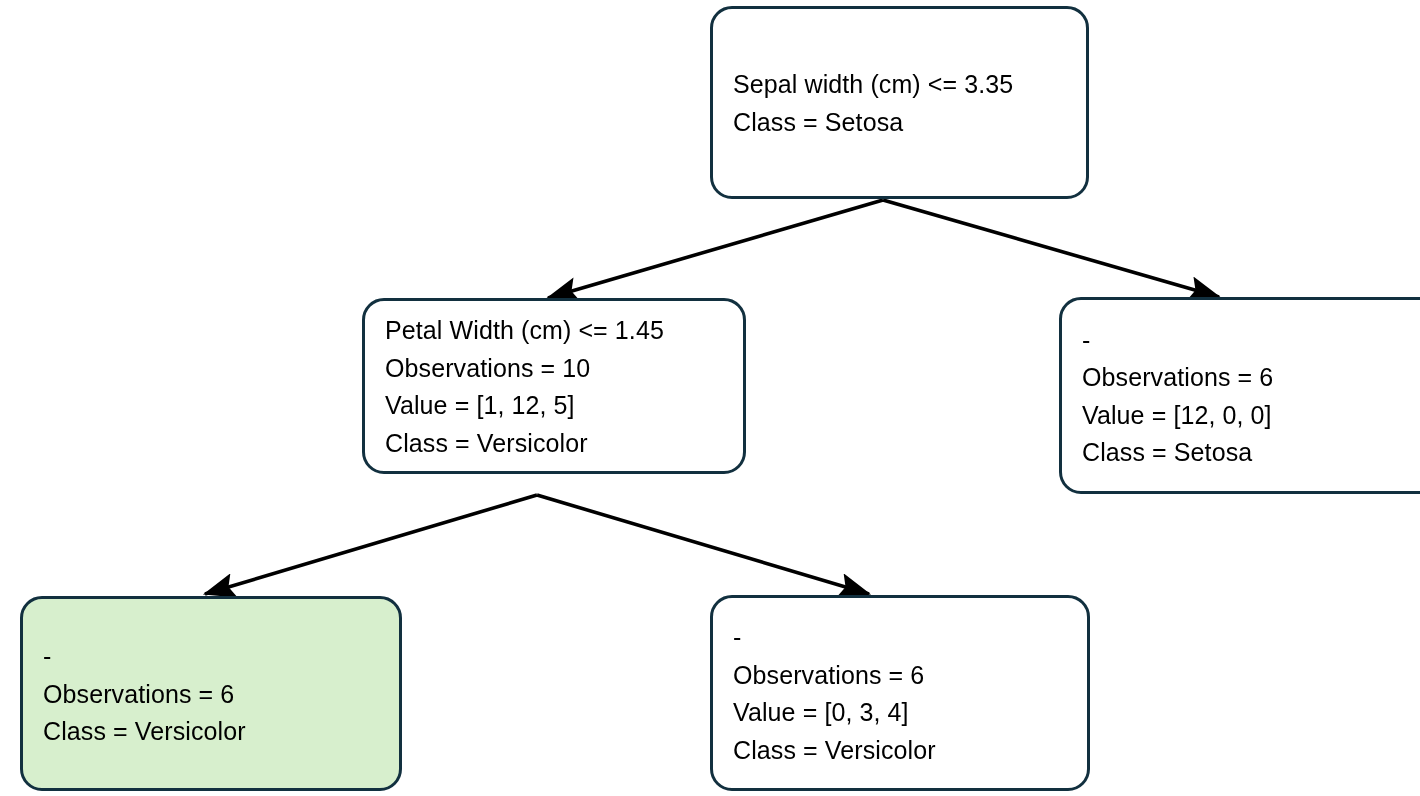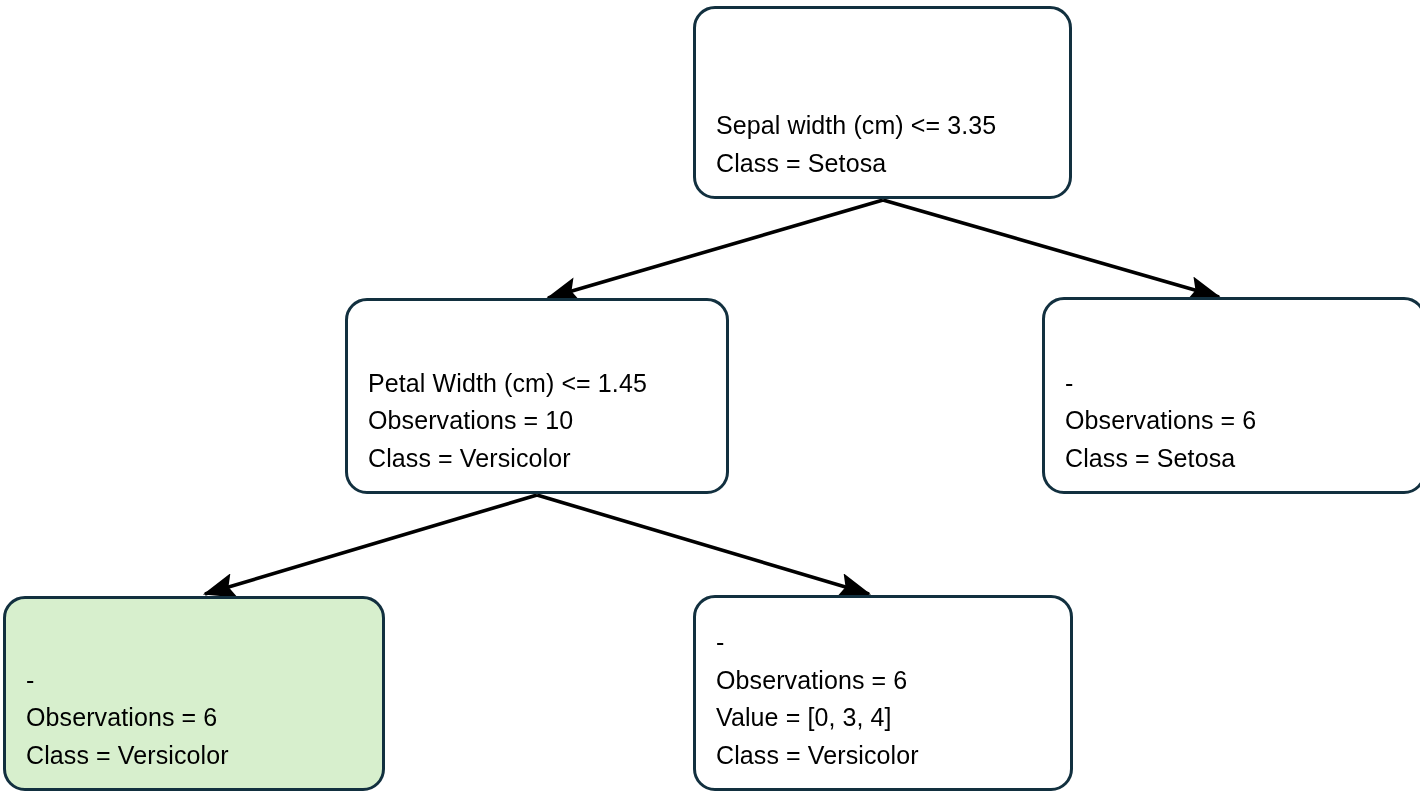--- a/index.html
+++ b/index.html
@@ -27,21 +27,22 @@
   }
   .node {
     position: absolute;
     box-sizing: border-box;
     border: 3px solid #12303f;
     border-radius: 22px;
     background: #ffffff;
     padding: 16px 20px 14px 20px;
     display: flex;
     flex-direction: column;
-    justify-content: flex-end;
+    justify-content: center;
+    margin-left: 17px;
   }
   .node.highlight {
     background: #d7efcd;
   }
   .node-line {
     font-size: 25px;
     line-height: 37.5px;
     color: #000000;
     white-space: nowrap;
     letter-spacing: 0.1px;
@@ -67,28 +68,30 @@
         <line x1="537" y1="495" x2="205" y2="594" stroke="#000000" stroke-width="3.6" marker-end="url(#arrowhead)"></line>
         <line x1="537" y1="495" x2="869" y2="594" stroke="#000000" stroke-width="3.6" marker-end="url(#arrowhead)"></line>
       </g>
   </svg>
 
   <div id="nodes-group">
       <div class="node" style="left: 693px; top: 6px; width: 379px; height: 193px;">
         <div class="node-line">Sepal width (cm) &lt;= 3.35</div>
         <div class="node-line">Class = Setosa</div>
       </div>
-      <div class="node" style="left: 345px; top: 298px; width: 384px; height: 196px;">
+      <div class="node" style="left: 345px; top: 298px; width: 384px; height: 176px;">
         <div class="node-line">Petal Width (cm) &lt;= 1.45</div>
         <div class="node-line">Observations = 10</div>
+        <div class="node-line">Value = [1, 12, 5]</div>
         <div class="node-line">Class = Versicolor</div>
       </div>
       <div class="node" style="left: 1042px; top: 297px; width: 384px; height: 197px;">
         <div class="node-line rule-empty">-</div>
         <div class="node-line">Observations = 6</div>
+        <div class="node-line">Value = [12, 0, 0]</div>
         <div class="node-line">Class = Setosa</div>
       </div>
       <div class="node highlight" style="left: 3px; top: 596px; width: 382px; height: 195px;">
         <div class="node-line rule-empty">-</div>
         <div class="node-line">Observations = 6</div>
         <div class="node-line">Class = Versicolor</div>
       </div>
       <div class="node" style="left: 693px; top: 595px; width: 380px; height: 196px;">
         <div class="node-line rule-empty">-</div>
         <div class="node-line">Observations = 6</div>

